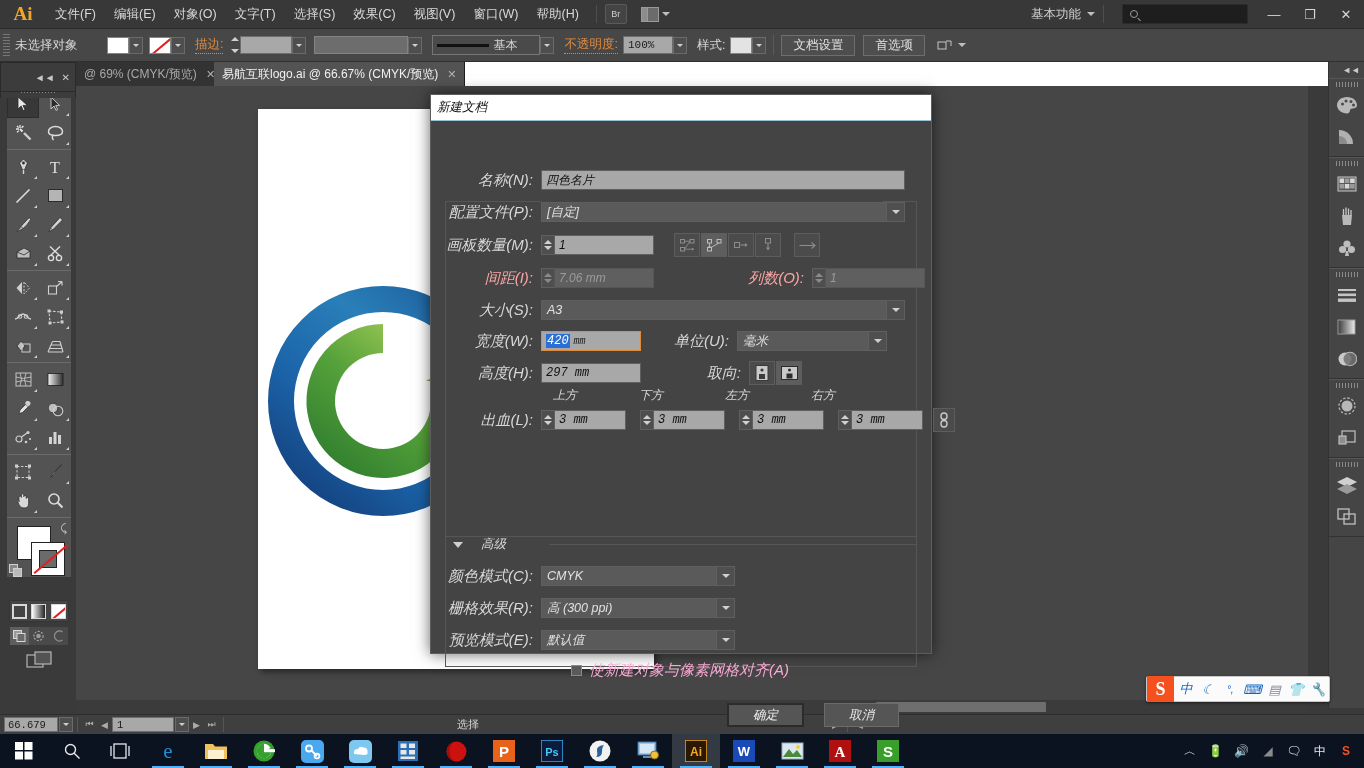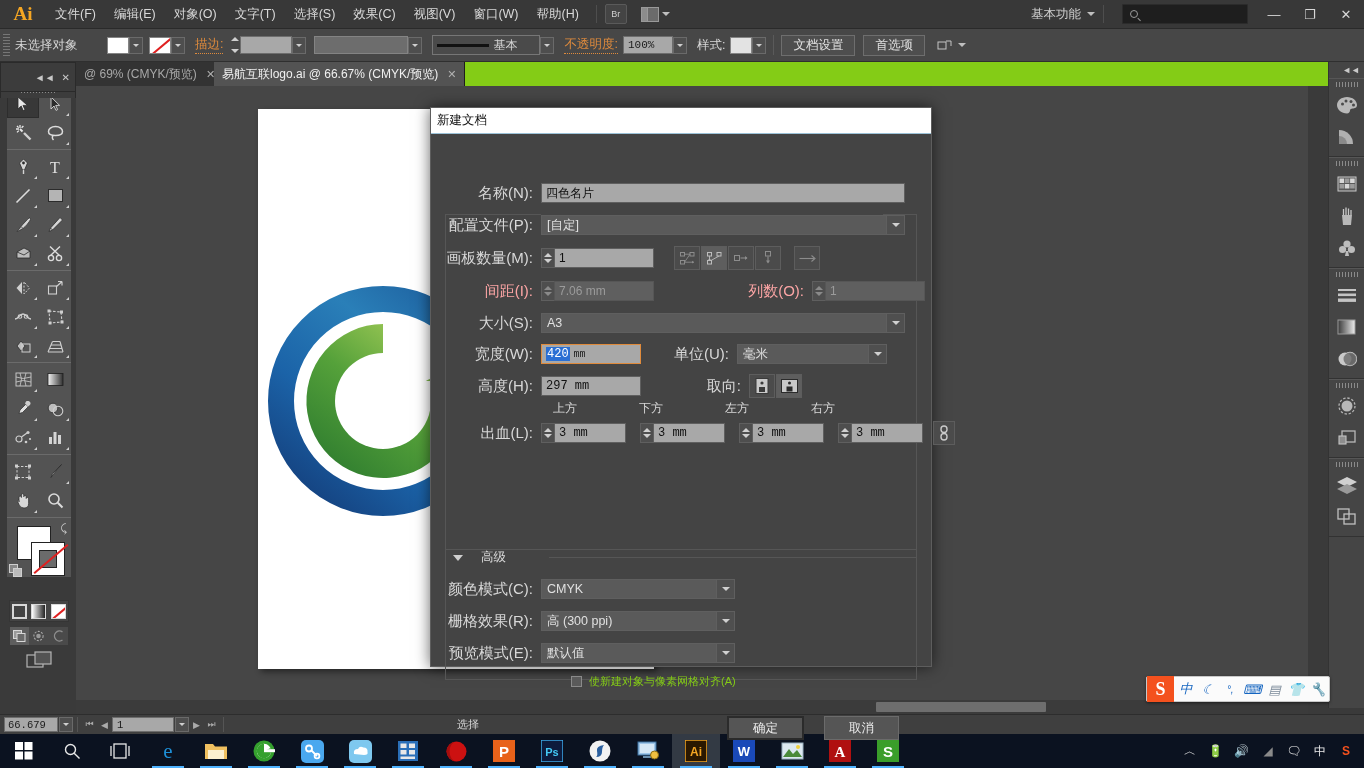--- a/index.html
+++ b/index.html
@@ -51,21 +51,21 @@
   .field{ height:18px;background:#a8a8a8;border:1px solid #6d6d6d;color:#1a1a1a;font-size:11px;
           display:flex;align-items:center;padding-left:4px; font-family:"Liberation Mono", monospace;}
   .fieldbox{ display:flex;align-items:center; }
   .stroke-prof{ width:108px;height:20px;background:#4a4a4a;border:1px solid #767676;display:flex;align-items:center;gap:4px;padding:0 4px;}
   .stroke-line{ width:52px;height:3px;background:#111; }
   .cb-btn{ height:21px;padding:0 11px;background:#4e4e4e;border:1px solid #6e6e6e;color:#e0e0e0;
            font-size:12.5px;display:flex;align-items:center;justify-content:center; }
   .cb-sep{ width:1px;height:20px;background:#5a5a5a;margin:0 7px; }
 
   
-  .tabbar{ position:absolute; left:0; top:62px; width:1364px; height:24px; background:#84cc16; }
+  .tabbar{ position:absolute; left:0; top:62px; width:1364px; height:24px; background:#ffffff; }
   .tab{ position:absolute; top:0; height:24px; display:flex; align-items:center; padding:0 8px;
         font-size:12px; color:#cfcfcf; border-right:1px solid #1d1d1d; }
   .tab.inactive{ background:#333; color:#a8a8a8; }
   .tab.active{ background:#535353; color:#f0f0f0; }
   .tab .x{ margin-left:9px; color:#b0b0b0; font-size:11px; }
 
   
   .docktab{ position:absolute; left:0; top:62px; width:76px; height:30px; background:#3c3c3c; border:1px solid #2a2a2a;
             display:flex; align-items:center; justify-content:flex-end; padding-right:5px; gap:7px; z-index:6;}
   .docktab .dd{ color:#c9c9c9; font-size:10px; }
@@ -147,22 +147,22 @@
   
   .taskbar{ position:absolute; left:0; top:734px; width:1364px; height:34px; background:#0b1220; }
   .tb-left{ position:absolute; left:0; top:0; display:flex; align-items:center; height:34px;}
   .tb-item{ width:48px;height:34px;display:flex;align-items:center;justify-content:center;position:relative;}
   .tb-item.run::after{ content:""; position:absolute; bottom:0; left:8px; width:32px; height:2px; background:#4fb3ff; }
   .tb-item.active{ background:#333a44; }
   .tb-right{ position:absolute; right:0; top:0; height:34px; display:flex; align-items:center; gap:2px; padding-right:6px;}
   .tr-i{ width:24px;height:34px;display:flex;align-items:center;justify-content:center;color:#e8e8e8;font-size:12px;}
 
   
-  .modal{ position:absolute; left:430px; top:107px; width:502px; height:560px;
-          background:#444; border:1px solid #5d5d5d; box-shadow:0 0 14px rgba(0,0,0,.6); }
+  .modal{ position:absolute; left:430px; top:94px; width:502px; height:560px;
+          background:#444; border:1px solid #5d5d5d; box-shadow:0 0 14px rgba(0,0,0,.6);font-style:italic; }
   .modal-title{ height:26px; background:#fff; color:#111; font-size:12.5px;
                 display:flex; align-items:center; padding-left:6px; border-bottom:1px solid #9cc2d8;}
   .modal-body{ position:relative; height:532px; background:#444; }
   .row{ display:flex; align-items:center; height:22px; margin-bottom:10px; }
   .lbl{ width:110px; text-align:right; padding-right:8px; color:#d8d8d8; font-size:15px; white-space:nowrap;}
   .lbl.dim{ color:#fca5a5; }
   .inp{ height:20px; background:#a8a8a8; border:1px solid #5f5f5f; color:#111;
         font-size:12px; display:flex; align-items:center; padding-left:4px; }
   .inp.dim{ background:#5f5f5f; color:#9b9b9b; border-color:#565656;}
   .inp.sel{ background:#a8a8a8; border:1px solid #e08b3c; }
@@ -1152,21 +1152,21 @@
         <span class="cbo dark" style="width:194px">
           <span>默认值</span>
           <i class="arrow">
               <b class="caret"></b>
             </i>
         </span>
       </div>
 
       <div style="position:absolute; left:140px; top:540px; display:flex; align-items:center; gap:7px;">
         <span class="chk"></span>
-        <span style="font-size:11px;color:#84cc16">使新建对象与像素网格对齐(A)</span>
+        <span style="font-size:15px;color:#f9a8d4">使新建对象与像素网格对齐(A)</span>
       </div>
 
       <div style="position:absolute; left:296px; top:582px; display:flex; gap:20px;">
         <span class="btn primary">确定</span>
         <span class="btn">取消</span>
       </div>
     </div>
   </div>
 
   <svg class="cursor" width="14" height="20" viewBox="0 0 14 20" style="left:456px;top:305px;position:absolute;z-index:60">

